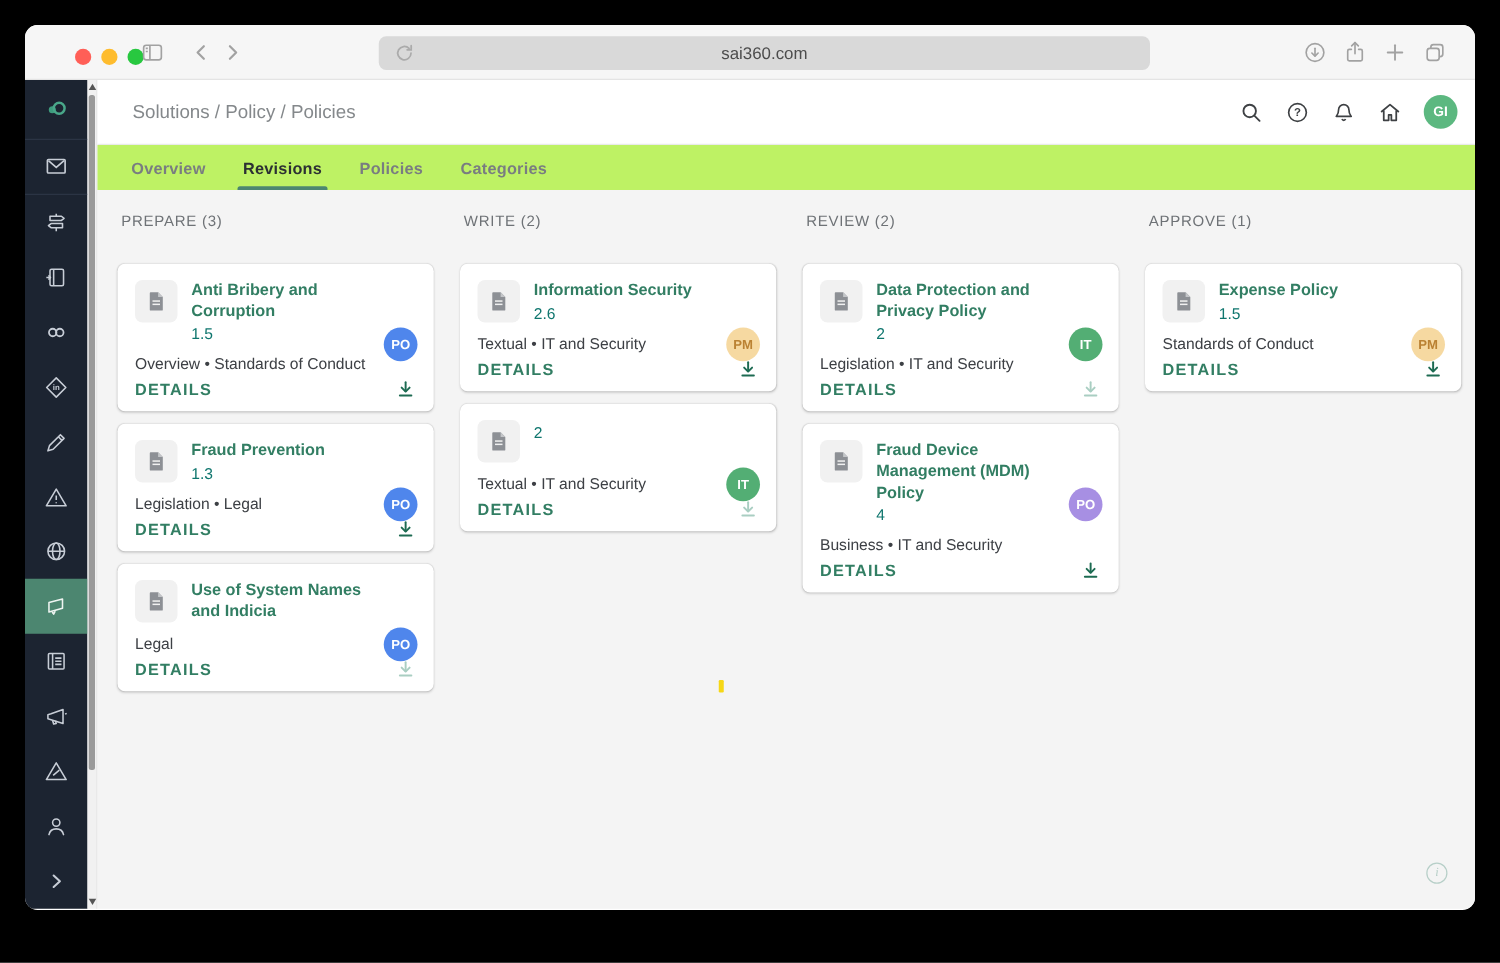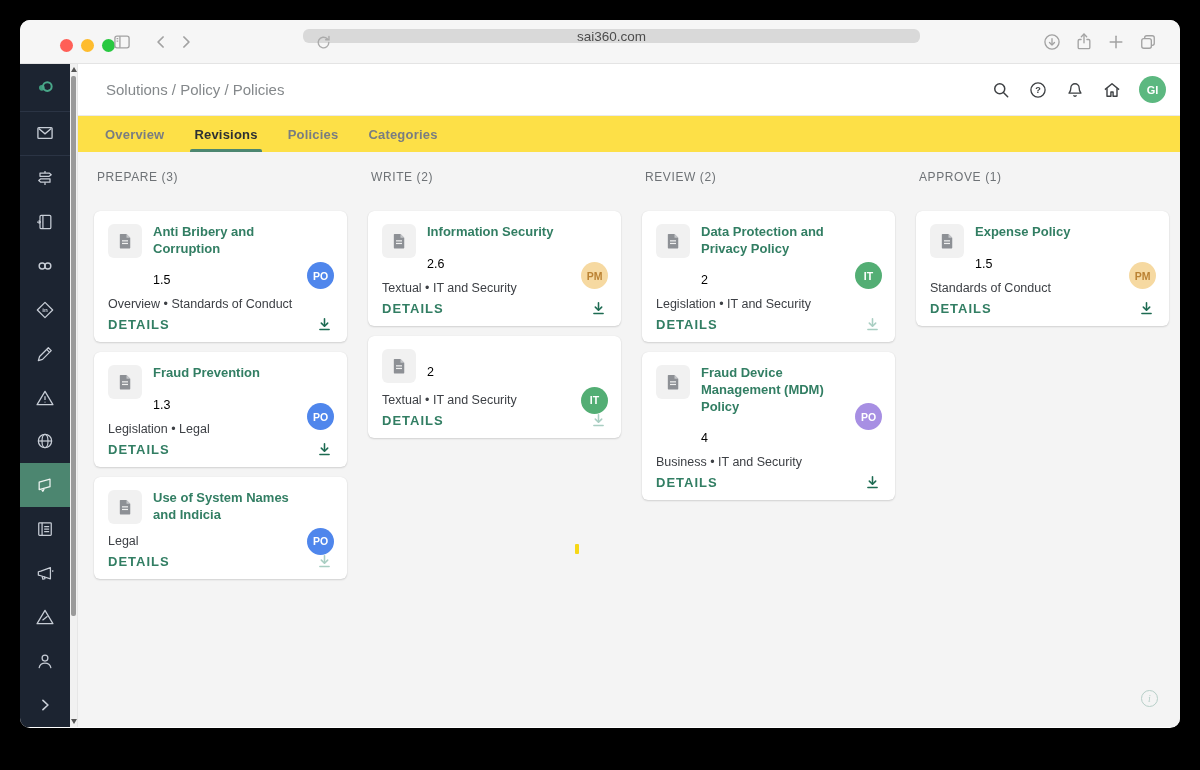--- a/index.html
+++ b/index.html
@@ -8,21 +8,21 @@
   .window { position:absolute; left:20px; top:20px; width:1160px; height:708px;
             border-radius:10px; overflow:hidden; background:#fff;
             box-shadow:0 12px 40px rgba(0,0,0,.6); }
 
   
   .chrome { position:relative; height:44px; background:#f6f6f6; border-bottom:1px solid #e4e4e4; }
   .lights { position:absolute; left:40px; top:19px; display:flex; gap:8px; }
   .light { width:13px; height:13px; border-radius:50%; }
   .chrome-icon { position:absolute; top:12px; width:20px; height:20px; color:#a2a2a2; }
   .chrome-icon svg { width:100%; height:100%; display:block; }
-  .url-bar { position:absolute; left:283px; top:9px; width:617px; height:14px;
+  .url-bar { position:absolute; left:283px; top:9px; width:617px; height:27px;
              background:#d9d9d9; border-radius:6px; display:flex; align-items:center; justify-content:center; }
   .url-text { font-size:13.5px; color:#4c4c4c; }
   .url-reload { position:absolute; left:12px; top:5px; width:17px; height:17px; color:#ababab; }
   .url-reload svg { width:100%; height:100%; }
 
   
   .app { display:flex; height:663px; }
 
   .sidebar { width:50px; background:#1c2431; display:flex; flex-direction:column; flex-shrink:0; }
   .side-item { height:44px; display:flex; align-items:center; justify-content:center; color:#c7cdd6; cursor:pointer; }
@@ -42,41 +42,41 @@
   
   .app-header { height:52px; background:#fff; display:flex; align-items:center; padding:0 14px 0 28px; border-bottom:1px solid #eaeaea; }
   .breadcrumb { font-size:15px; color:#84888b; }
   .header-right { margin-left:auto; display:flex; align-items:center; gap:17px; }
   .hicon { width:20px; height:20px; color:#3e4144; cursor:pointer; }
   .hicon svg { width:100%; height:100%; display:block; }
   .user-avatar { width:27px; height:27px; border-radius:50%; color:#fff; font-size:11px; font-weight:bold;
                  display:flex; align-items:center; justify-content:center; cursor:pointer; }
 
   
-  .tabs { height:36px; background:#fde047; display:flex; align-items:stretch; padding-left:12px; }
+  .tabs { height:36px; background:#bef264; display:flex; align-items:stretch; padding-left:12px; }
   .tab { position:relative; display:flex; align-items:center; padding:0 15px; font-size:13px; font-weight:600;
          color:#797d81; letter-spacing:.2px; cursor:pointer; }
   .tab.active { color:#2c3033; font-weight:700; }
   .tab.active::after { content:""; position:absolute; left:11px; right:11px; bottom:0; height:3px;
                        background:#4c8670; border-radius:2px 2px 0 0; }
 
   
   .board { flex:1; background:#f4f4f4; position:relative; padding:18px 0 0 16px; overflow:hidden; }
   .columns { display:flex; gap:21px; }
   .column { width:253px; flex-shrink:0; }
   .col-header { font-size:12px; color:#6e7276; letter-spacing:.6px; margin:0 0 27px 3px; }
 
   .card { background:#fff; border-radius:6px; box-shadow:0 1px 2px rgba(0,0,0,.14), 0 0 1px rgba(0,0,0,.1);
           padding:13px 14px 9px; margin-bottom:10px; position:relative; cursor:pointer; }
   .card-top { display:flex; align-items:flex-start; gap:11px; padding-right:30px; }
   .doc-box { width:34px; height:34px; border-radius:6px; background:#f1f1f1; display:flex; align-items:center;
              justify-content:center; flex-shrink:0; color:#8d9095; }
   .doc-box svg { width:18px; height:18px; }
   .card-title { font-size:13px; font-weight:700; color:#327e63; line-height:1.28; }
-  .card-version { font-size:12.5px; color:#000000; margin-top:16px; }
+  .card-version { font-size:12.5px; color:#0f766e; margin-top:3px; }
   .avatar { position:absolute; top:13px; right:13px; width:27px; height:27px; border-radius:50%;
             font-size:10.5px; font-weight:bold; display:flex; align-items:center; justify-content:center;margin-top:38px; }
   .card-tags { font-size:12.5px; color:#3d4045; margin-top:10px; }
   .card-foot { display:flex; align-items:center; justify-content:space-between; margin-top:5px; }
   .details { font-size:13px; font-weight:700; letter-spacing:1px; color:#327e63; text-decoration:none; cursor:pointer; }
   .dl { width:17px; height:17px; cursor:pointer; }
   .dl svg { width:100%; height:100%; display:block; }
 
   .artifact { position:absolute; left:497px; top:392px; width:4px; height:10px; background:#f6d716; border-radius:1px; }
   .info-fab { position:absolute; right:22px; bottom:20px; width:17px; height:17px; border:1.4px solid #b7cfc8;

